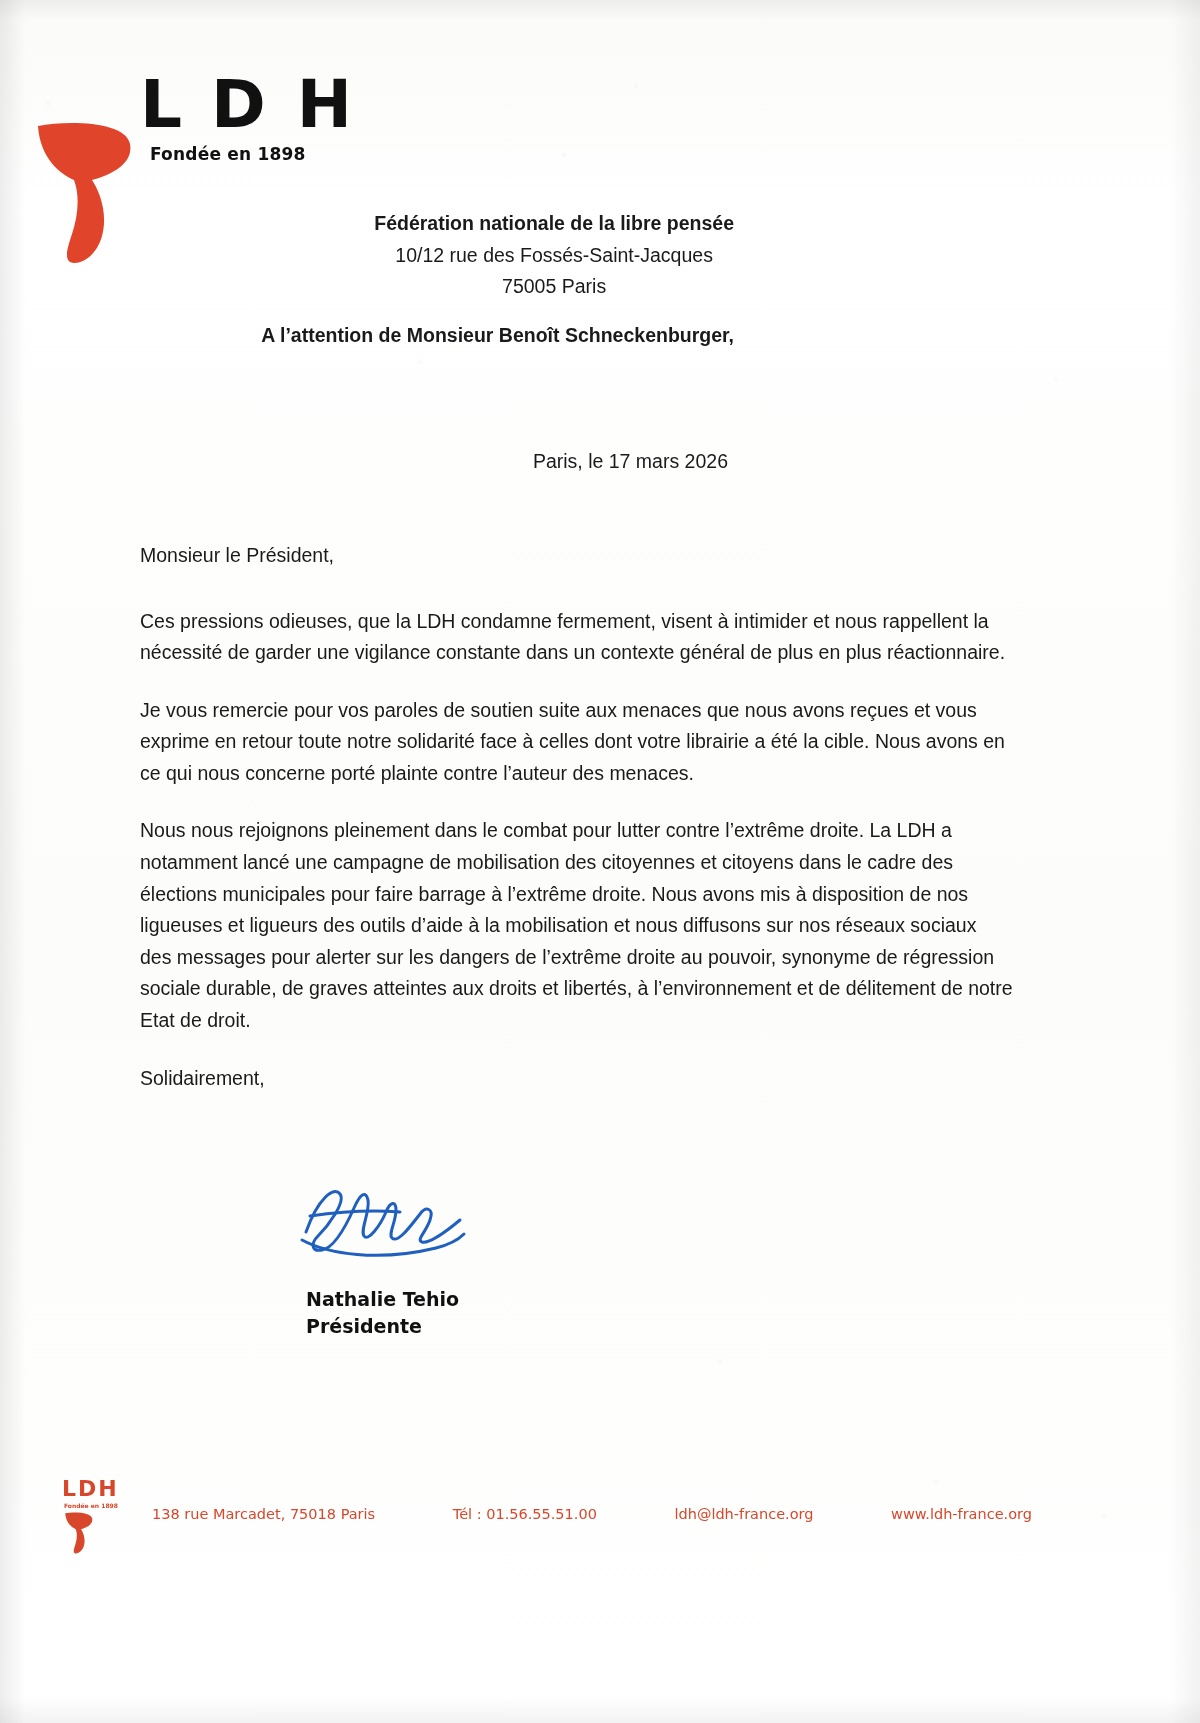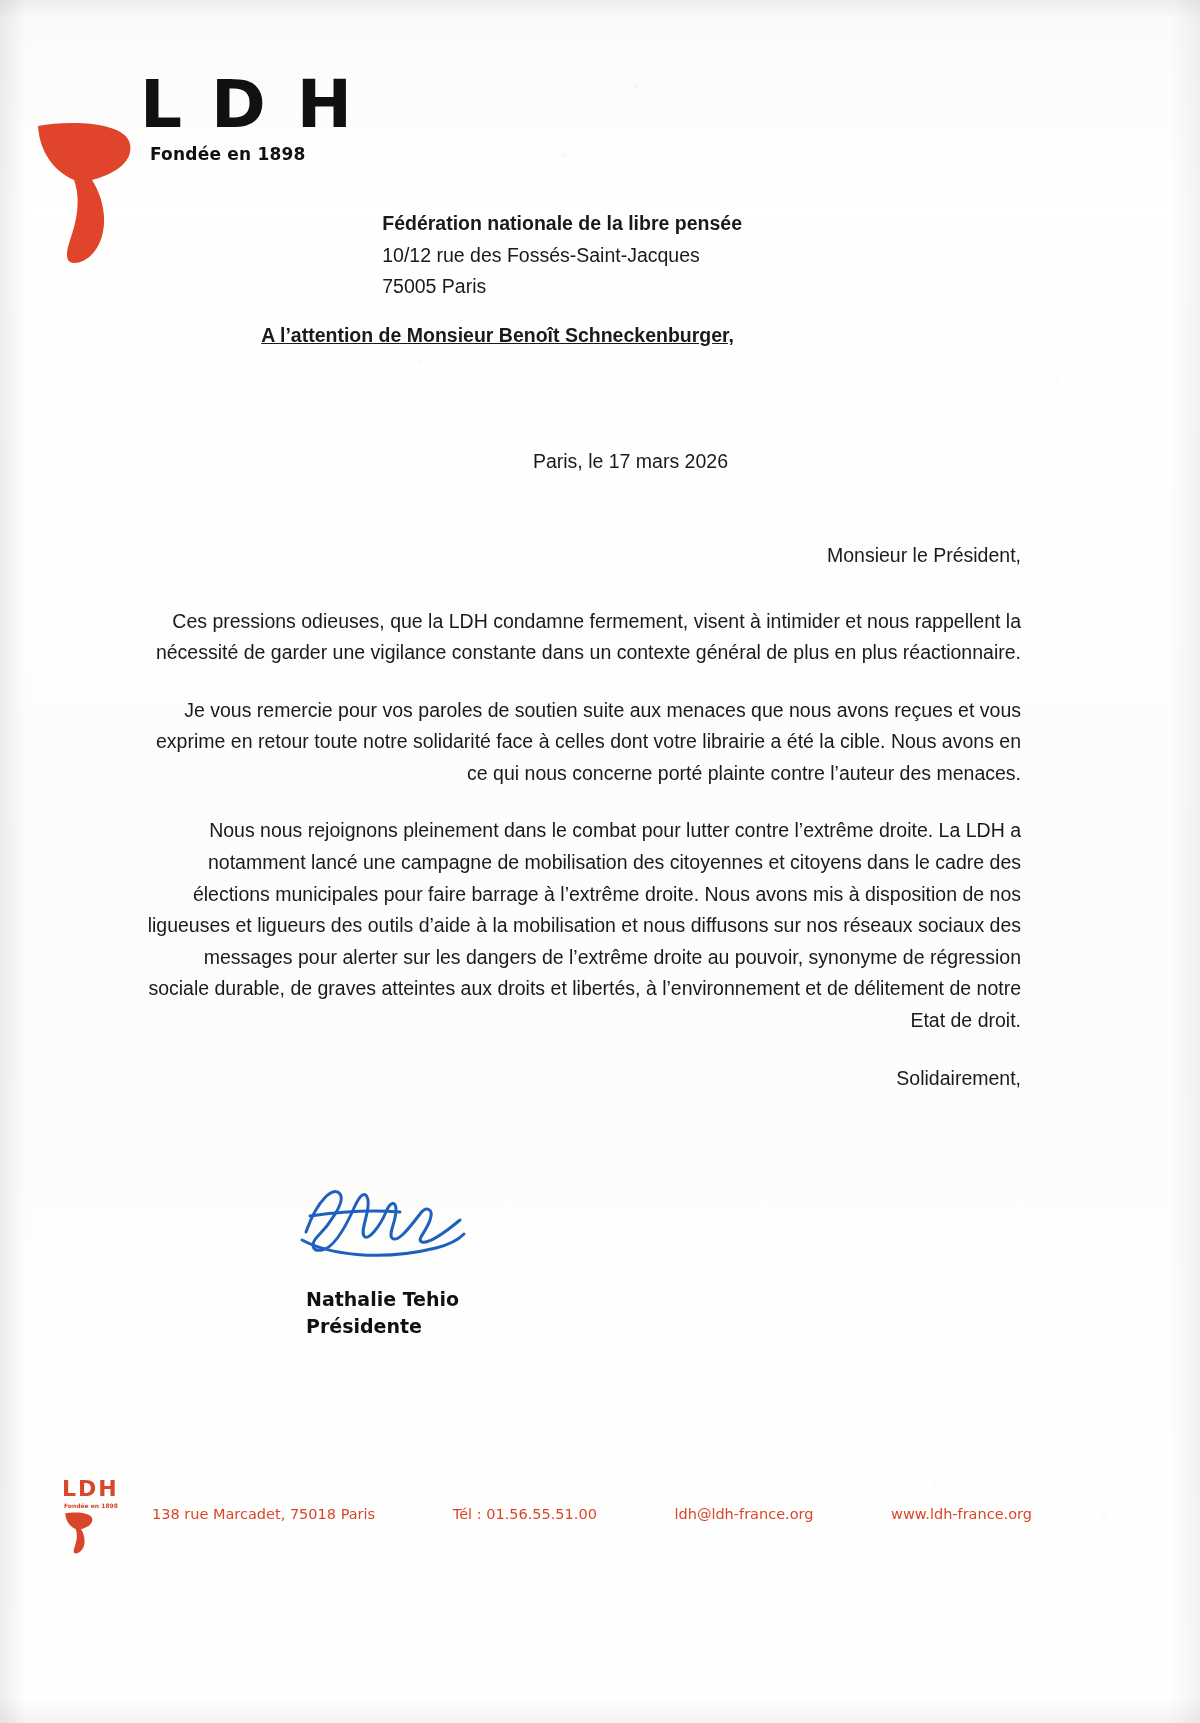--- a/index.html
+++ b/index.html
@@ -78,36 +78,36 @@
     position: absolute;
     left: 30px;
     top: 118px;
     width: 110px;
     height: 150px;
   }
 
   
   .recipient {
     position: absolute;
-    right: 230px;
+    right: 238px;
     top: 208px;
-    text-align: left;
+    text-align: center;
     font-size: 19.5px;
     line-height: 1.62;
   }
   .recipient .bold { font-weight: 700; }
   .attention {
     position: absolute;
     right: 238px;
     top: 320px;
     text-align: right;
     font-size: 19.5px;
     line-height: 1.62;
   }
-  .attention .bold { font-weight: 700; text-decoration: underline; }
+  .attention .bold { font-weight: 700; }
 
   
   .presidency {
     position: absolute;
     left: 140px;
     top: 390px;
     font-size: 19.5px;
     line-height: 1.62;
   }
   .presidency .title { font-weight: 700; letter-spacing: .2px; }
@@ -123,22 +123,21 @@
   .body-block {
     position: absolute;
     left: 140px;
     top: 540px;
     width: 885px;
     font-size: 19.5px;
     line-height: 1.62;
     text-align: left;
   }
   .body-block p {
-    margin: 0 4px 26px 0;
-    text-align: right;
+    margin: 0 12px 26px 0;
   }
   .salutation { margin-bottom: 34px !important; }
   .closing { margin-top: 38px; }
 
   
   .signature {
     position: absolute;
     left: 288px;
     top: 1168px;
     width: 200px;

